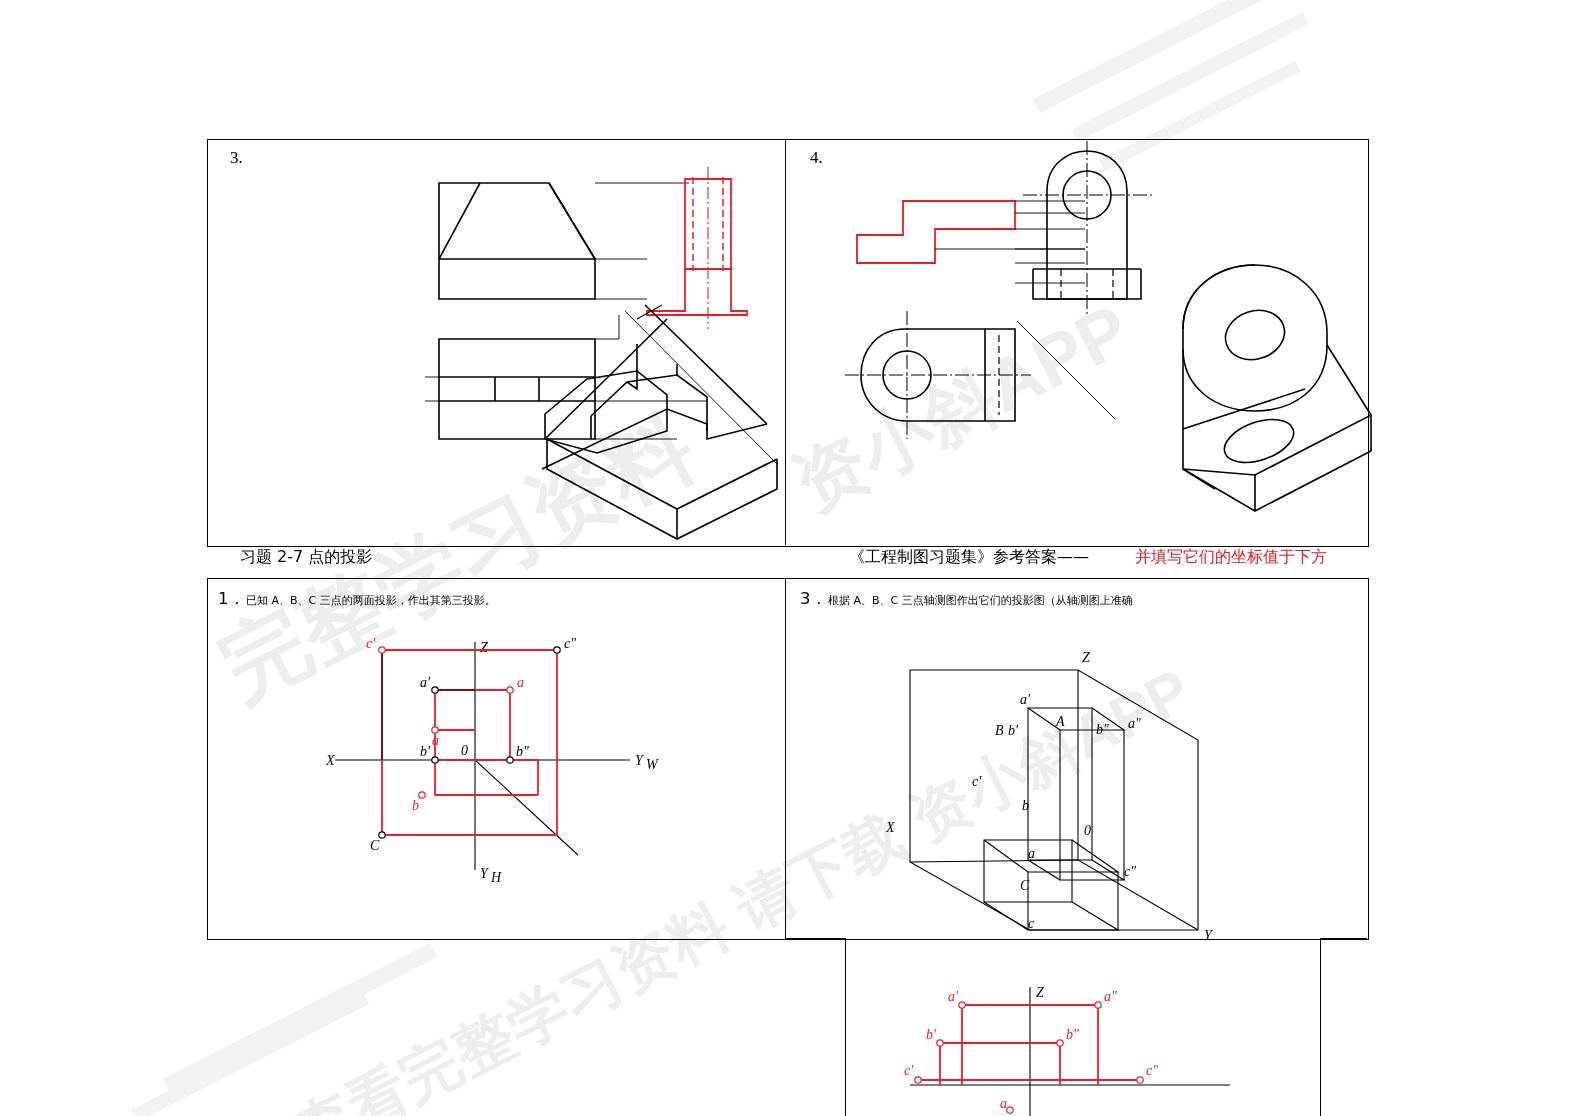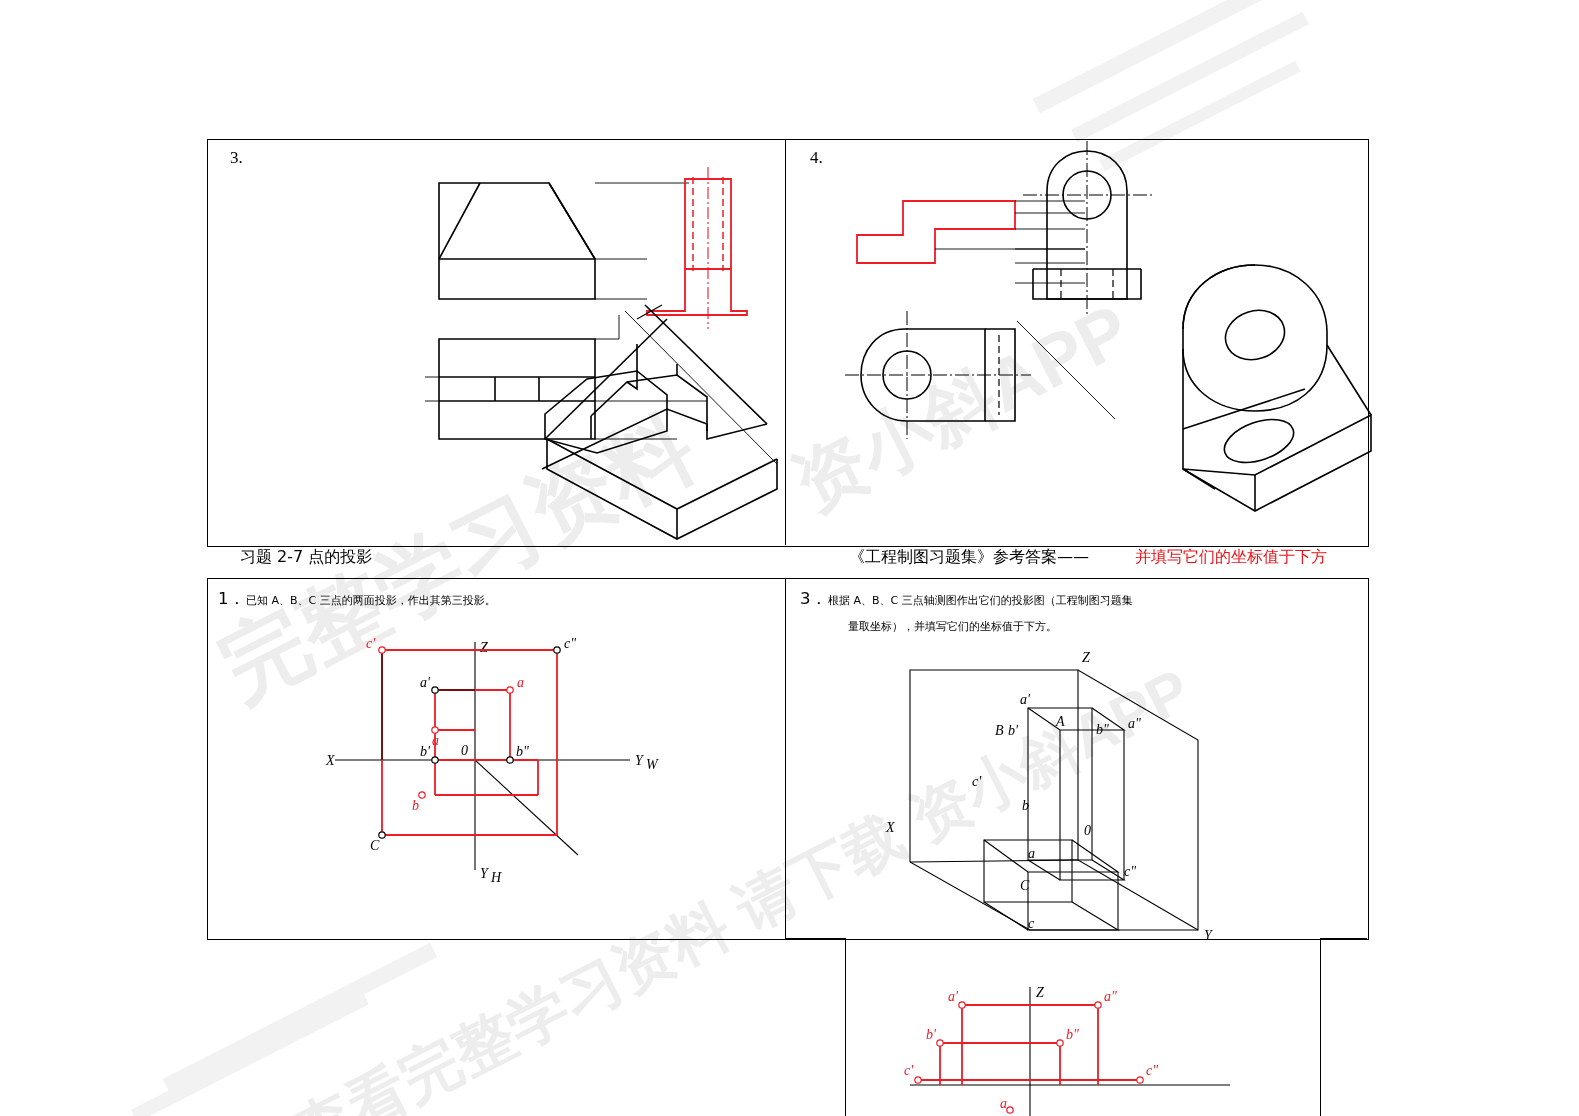--- a/index.html
+++ b/index.html
@@ -212,22 +212,21 @@
     <text class="lblr" x="112" y="115">a</text>
 
     <circle class="dotr" cx="102" cy="165" r="3.2"></circle>
     <text class="lblr" x="92" y="180">b</text>
 
     <circle class="dotw" cx="62" cy="205" r="3.2"></circle>
     <text class="lbl" x="50" y="220">C</text>
   </svg>
 
   <div class="qnum" style="left:800px;top:588px;">3．</div>
-  <div class="qtext" style="left:828px;top:588px;width:540px;">根据 A、B、C 三点轴测图作出它们的投影图（工程制图习题集</div>
-  <div class="qtext" style="left:848px;top:614px;width:540px;">量取坐标），并填写它们的坐标值于下方。</div>
+  <div class="qtext" style="left:828px;top:588px;width:540px;">根据 A、B、C 三点轴测图作出它们的投影图（从轴测图上准确</div>
 
   <svg style="left:860px;top:640px;" width="470" height="320">
 
     <path class="blk-t" d="M50,30 L218,30 L338,100 L338,290 L170,290 L50,222 Z"></path>
     <path class="blk-t" d="M218,30 L218,220 L338,290"></path>
     <path class="blk-t" d="M218,220 L50,222"></path>
     <text class="lbl" x="222" y="22">Z</text>
     <text class="lbl" x="26" y="192">X</text>
     <text class="lbl" x="344" y="300">Y</text>
     <text class="lbl" x="224" y="195">0</text>

